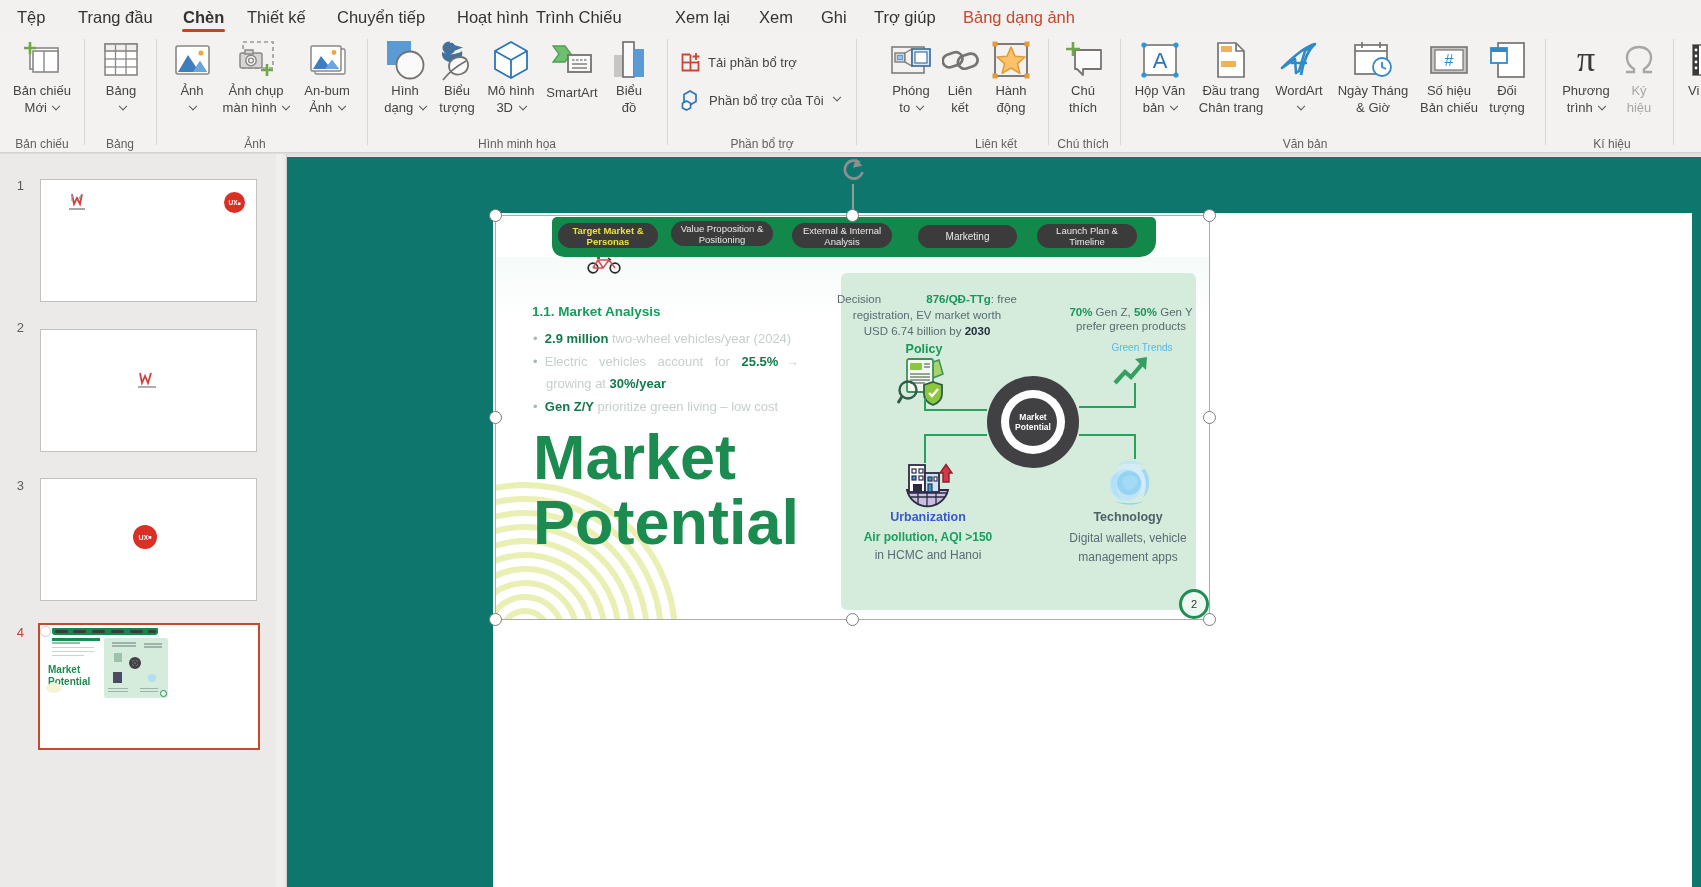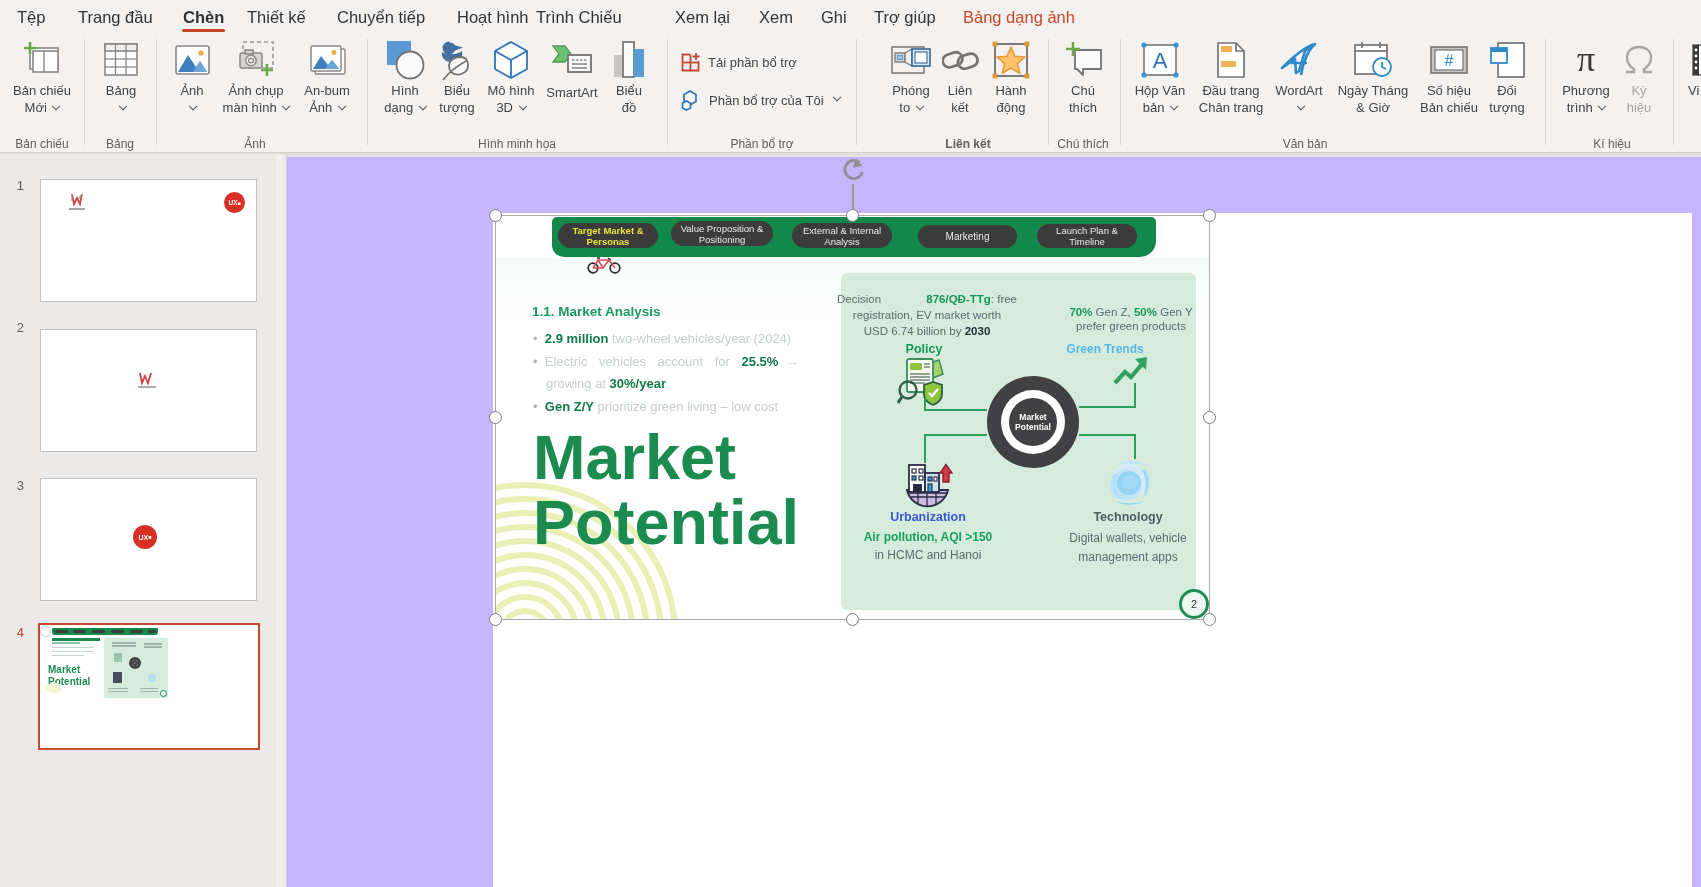--- a/index.html
+++ b/index.html
@@ -1,17 +1,17 @@
 <!DOCTYPE html>
 <html><head><meta charset="utf-8">
 <style>
 *{margin:0;padding:0;box-sizing:border-box;}
 html,body{width:1701px;height:887px;overflow:hidden;}
 body{font-family:"Liberation Sans",sans-serif;}
-#app{position:relative;width:1701px;height:887px;background:#c4b5fd;}
+#app{position:relative;width:1701px;height:887px;background:#0f766e;}
 
 #tabbar{position:absolute;left:0;top:0;width:1701px;height:33px;background:#f3f1f0;}
 .tab{position:absolute;top:0;height:33px;line-height:34px;font-size:16.5px;color:#333;white-space:nowrap;}
 #chen-ul{position:absolute;left:182px;top:29px;width:43px;height:3px;background:#c8431f;border-radius:2px;}
 
 #ribbon{position:absolute;left:0;top:33px;width:1701px;height:120px;background:#f4f2f1;border-bottom:1px solid #d4d2d0;}
 #ribbon::after{content:"";position:absolute;left:0;top:120px;width:1701px;height:4px;background:linear-gradient(#dedcdb,#e9e8e7);}
 .vsep{position:absolute;top:6px;height:106px;width:1px;background:#d8d5d3;}
 .bb{position:absolute;top:7px;display:flex;flex-direction:column;align-items:center;font-size:13px;color:#444;line-height:16.5px;text-align:center;white-space:nowrap;}
 .bb .ic{height:40px;display:flex;align-items:center;justify-content:center;}
@@ -62,21 +62,21 @@
 <div class="vsep" style="left:856px;"></div>
 <div class="vsep" style="left:1048px;"></div>
 <div class="vsep" style="left:1120px;"></div>
 <div class="vsep" style="left:1545px;"></div>
 <div class="vsep" style="left:1673px;"></div>
 <div class="glbl" style="left:2px;width:80px;">Bản chiếu</div>
 <div class="glbl" style="left:85px;width:70px;">Bảng</div>
 <div class="glbl" style="left:215px;width:80px;">Ảnh</div>
 <div class="glbl" style="left:447px;width:140px;">Hình minh họa</div>
 <div class="glbl" style="left:702px;width:120px;">Phần bổ trợ</div>
-<div class="glbl" style="left:928px;width:80px;font-weight:bold;">Liên kết</div>
+<div class="glbl" style="left:956px;width:80px;">Liên kết</div>
 <div class="glbl" style="left:1043px;width:80px;">Chú thích</div>
 <div class="glbl" style="left:1265px;width:80px;">Văn bản</div>
 <div class="glbl" style="left:1572px;width:80px;">Kí hiệu</div>
 
 <div class="bb" style="left:2px;width:80px;">
 <div class="ic">
           <svg width="40" height="40" viewBox="0 0 40 40">
 <rect x="8" y="8" width="28" height="21" fill="#fff" stroke="#8a8886" stroke-width="1.6"></rect>
 <rect x="11" y="11" width="25" height="21" fill="#fff" stroke="#8a8886" stroke-width="1.6"></rect>
 <line x1="22" y1="11" x2="22" y2="32" stroke="#8a8886" stroke-width="1.4"></line>
@@ -475,21 +475,21 @@
 <div style="margin-left:13px;">growing at <b style="color:#107a4b;">30%/year</b></div>
 <div><span style="color:#a9b8af;">•</span>&nbsp; <b style="color:#107a4b;">Gen Z/Y</b> prioritize green living – low cost</div>
 </div>
 
 <div style="position:absolute;left:38px;top:210px;font-size:63px;line-height:64.5px;font-weight:bold;color:#1b8b4f;letter-spacing:0;">Market<br>Potential</div>
 
 <div style="position:absolute;left:346px;top:58px;width:355px;height:337px;background:#d5ecdd;border-radius:6px;"></div>
 <div class="ptxt" style="left:312px;top:76px;width:240px;font-size:11.5px;line-height:16px;">Decision <b style="color:#18965a;margin-left:42px;">876/QĐ-TTg</b>: free<br>registration, EV market worth<br>USD 6.74 billion by <b style="color:#22303a;">2030</b></div>
 <div class="ptxt" style="left:359px;top:127px;width:140px;font-size:12.5px;font-weight:bold;color:#169858;">Policy</div>
 <div class="ptxt" style="left:516px;top:90px;width:240px;font-size:11.5px;line-height:14px;"><b style="color:#18965a;">70%</b> Gen Z, <b style="color:#18965a;">50%</b> Gen Y<br>prefer green products</div>
-<div class="ptxt" style="left:540px;top:127px;width:140px;font-size:12px;font-weight:bold;color:#56b7e8;">Green Trends</div>
+<div class="ptxt" style="left:577px;top:127px;width:140px;font-size:10px;font-weight:normal;color:#56b7e8;">Green Trends</div>
 
 <svg style="position:absolute;left:402px;top:141px;" width="50" height="53" viewBox="0 0 50 53">
 <path d="M30 8 L42 4 L46 18 L36 22 Z" fill="#a5d46a" stroke="#3e8f5c" stroke-width="1.5"></path>
 <rect x="10" y="3" width="26" height="33" rx="2" fill="#f4faf0" stroke="#3e8f5c" stroke-width="1.8"></rect>
 <rect x="13" y="7" width="12" height="7" rx="1" fill="#8cc63f"></rect>
 <line x1="27" y1="8" x2="33" y2="8" stroke="#6a7c70" stroke-width="1.4"></line>
 <line x1="27" y1="11" x2="33" y2="11" stroke="#6a7c70" stroke-width="1.4"></line>
 <line x1="13" y1="18" x2="33" y2="18" stroke="#6a7c70" stroke-width="1.4"></line>
 <line x1="13" y1="21" x2="33" y2="21" stroke="#6a7c70" stroke-width="1.4"></line>
 <line x1="13" y1="24" x2="33" y2="24" stroke="#6a7c70" stroke-width="1.4"></line>

